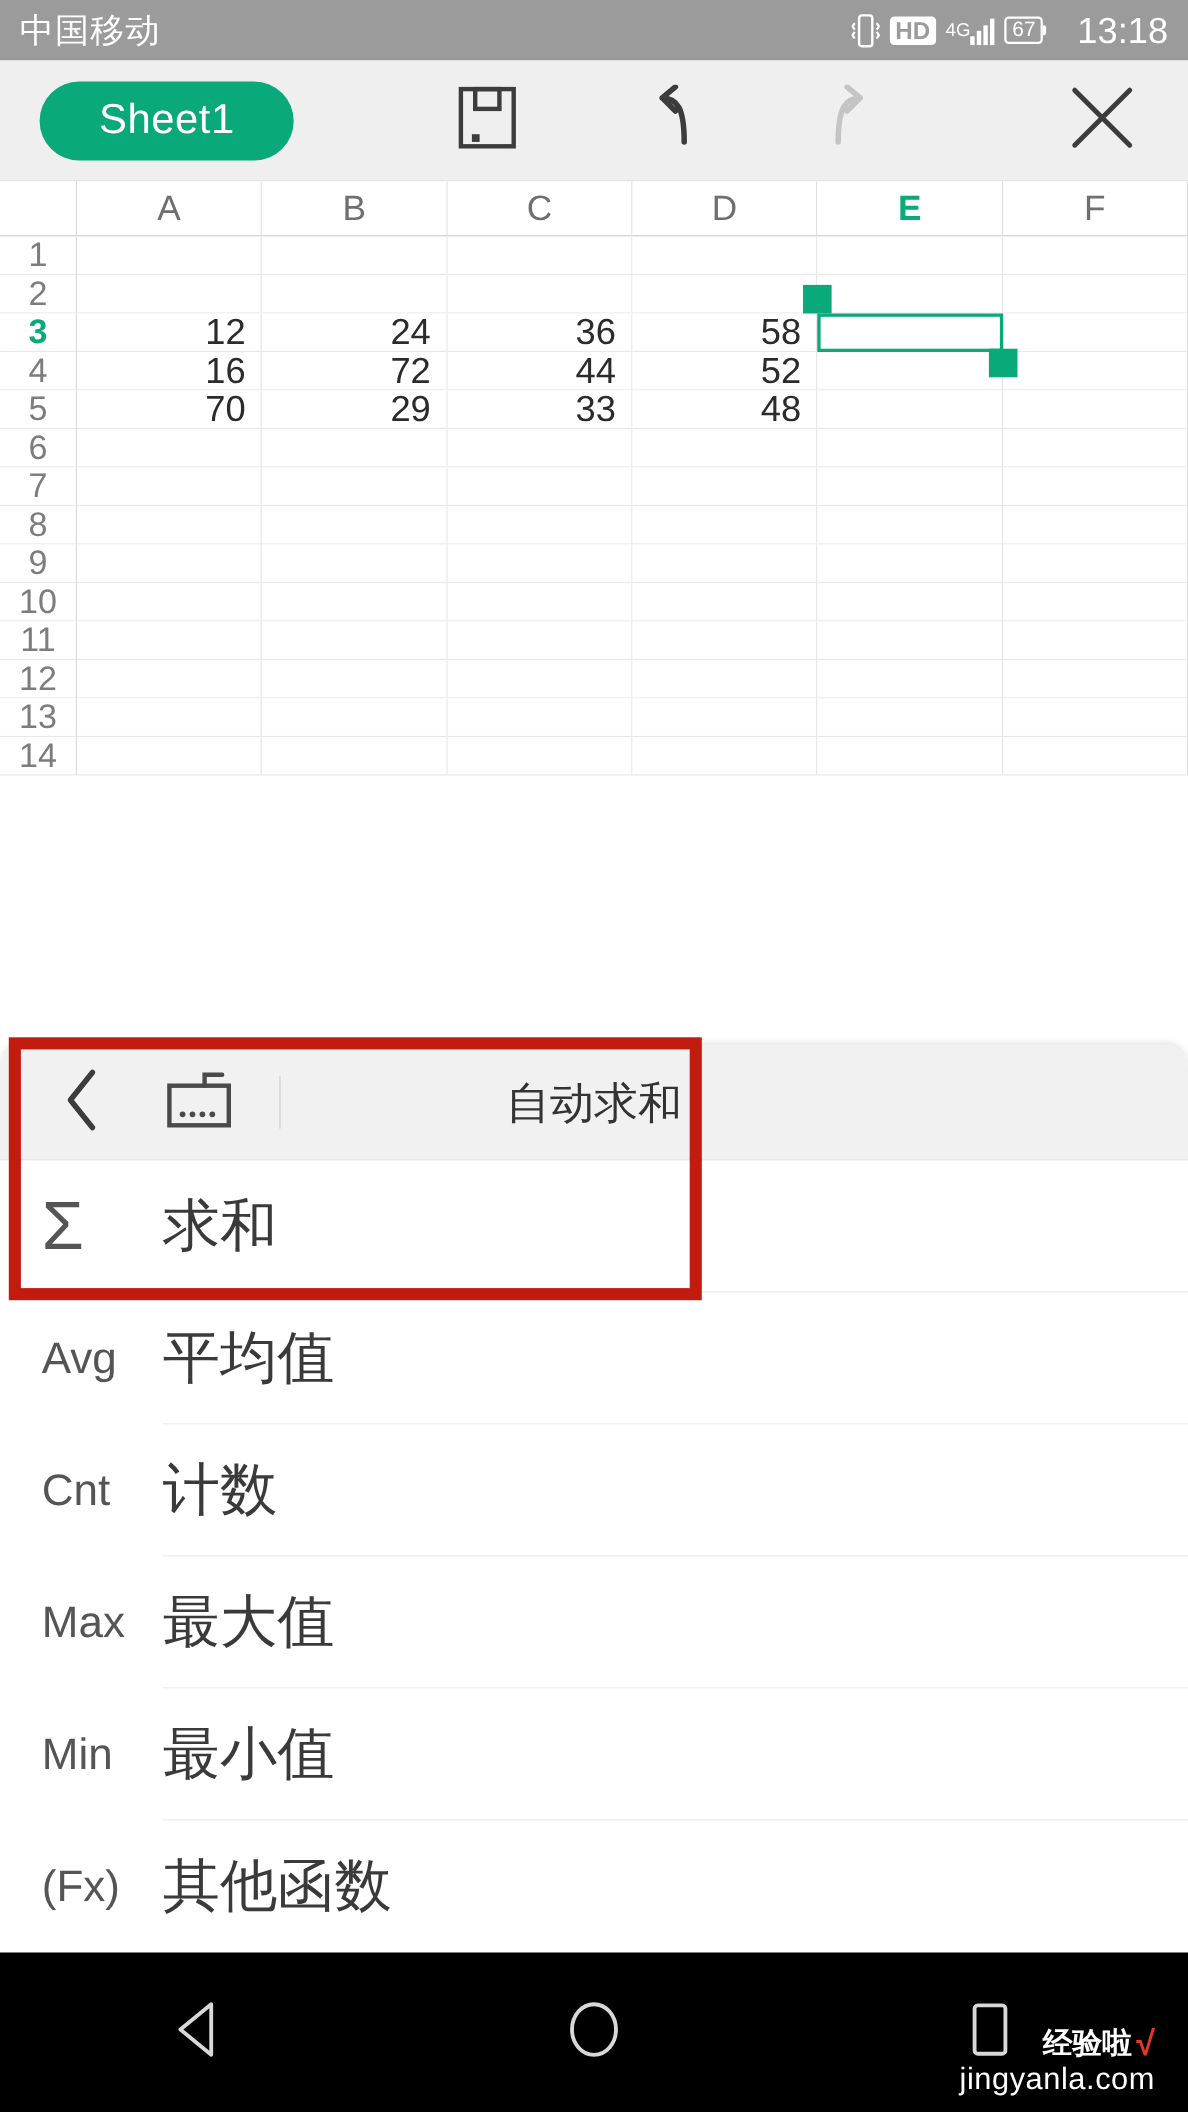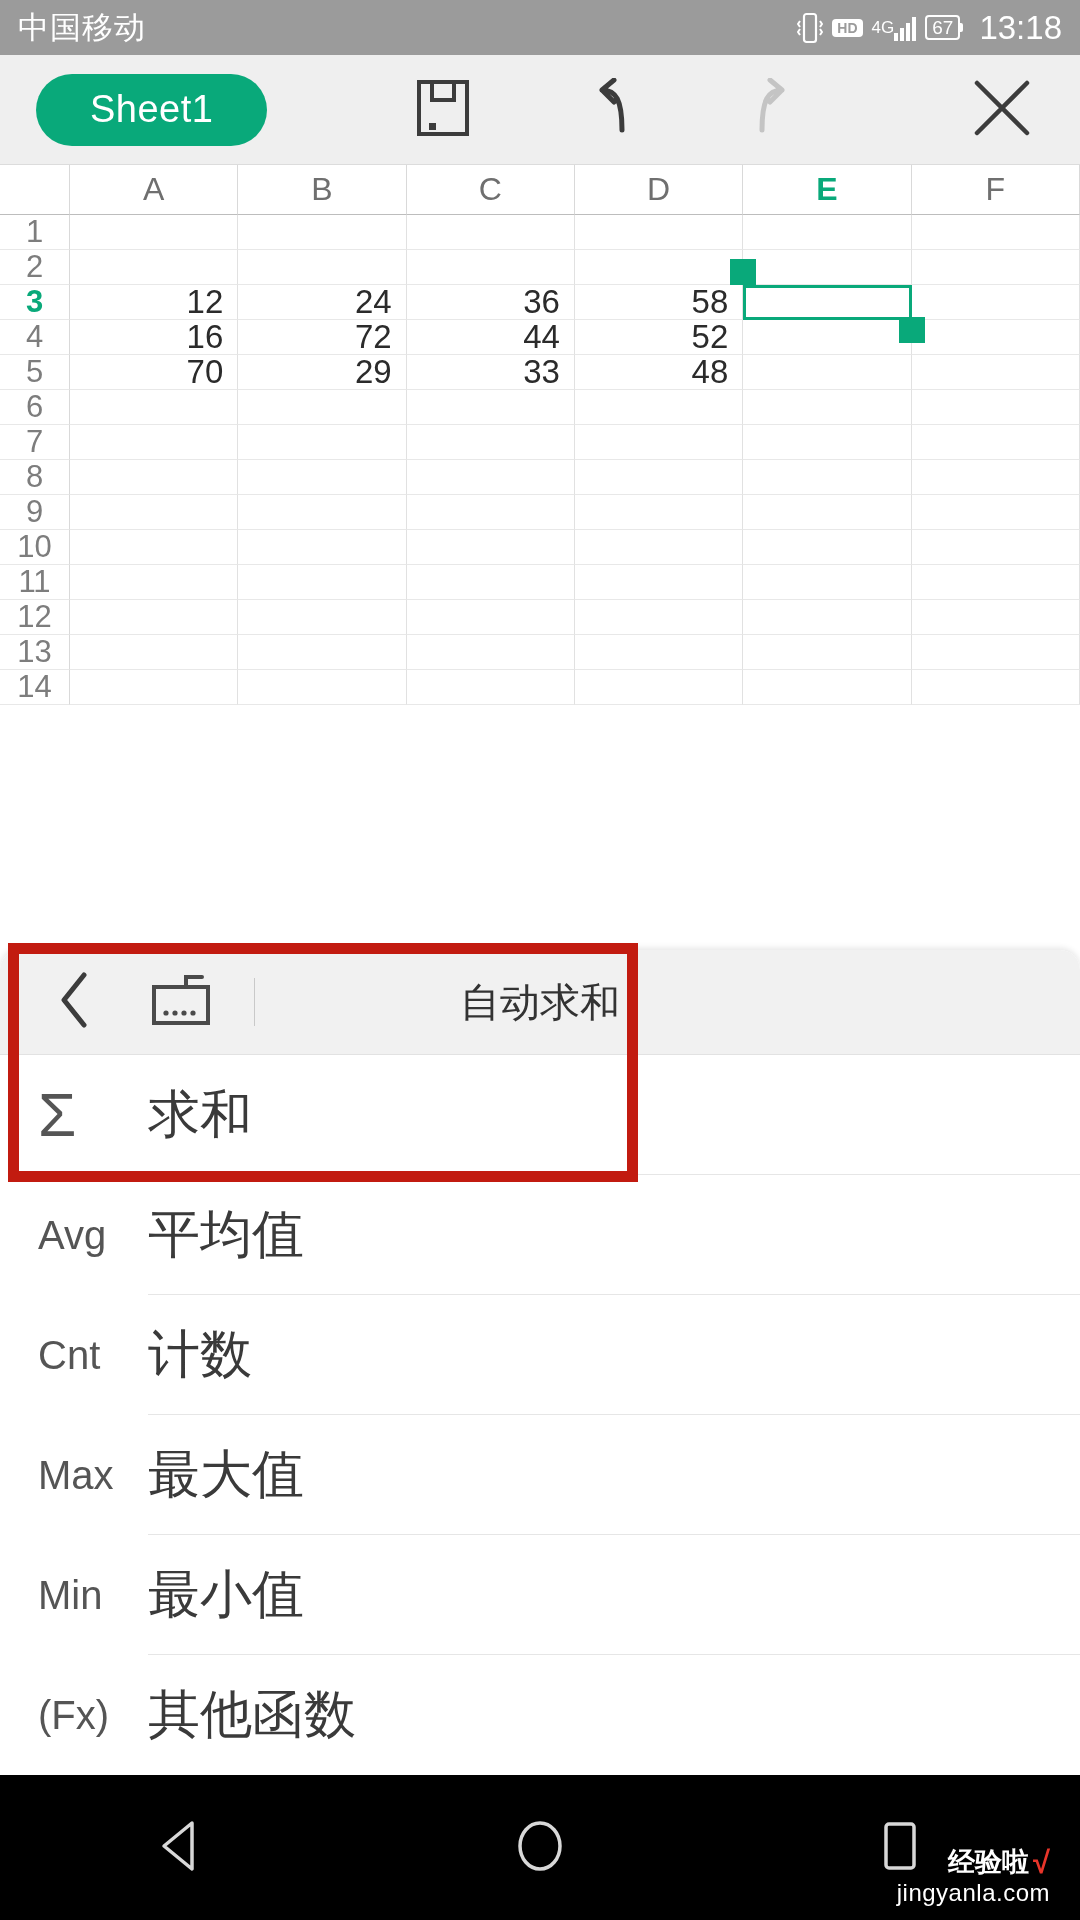--- a/index.html
+++ b/index.html
@@ -16,39 +16,39 @@
     display:flex; align-items:center; padding:0 18px;
     font-size:30px;
     gap:40px;
   }
   .statusbar .carrier{ letter-spacing:1px; font-size:31px; }
   .statusbar .sb-right{
     margin-left:auto; display:flex; align-items:center; gap:9px;
   }
   .sb-icon{ display:flex; align-items:center; }
   .sb-hd{
-    background:#ffffff; color:#9b9b9b; font-size:14px; font-weight:bold;
+    background:#ffffff; color:#9b9b9b; font-size:22px; font-weight:bold;
     border-radius:4px; padding:2px 5px; line-height:1;
   }
   .sb-4g{ font-size:17px; line-height:1; text-align:center; }
   .sb-bars{ display:flex; align-items:flex-end; gap:2px; height:26px; }
   .sb-bars i{ width:4px; background:#ffffff; display:block; }
   .sb-bars i:nth-child(1){ height:8px; }
   .sb-bars i:nth-child(2){ height:13px; }
   .sb-bars i:nth-child(3){ height:18px; }
   .sb-bars i:nth-child(4){ height:24px; }
   .sb-batt{
     border:2px solid #ffffff; border-radius:4px; padding:1px 5px;
     font-size:19px; line-height:1; position:relative;
   }
   .sb-batt::after{
     content:""; position:absolute; right:-5px; top:6px;
     width:3px; height:9px; background:#ffffff; border-radius:0 2px 2px 0;
   }
-  .sb-time{ font-size:33px; margin-left:10px; }
+  .sb-time{ font-size:33px; margin-left:22px; }
 
   
   .toolbar{
     height:110px; background:#efefef;
     display:flex; align-items:center; padding:0 36px;
     border-bottom:1px solid #dcdcdc;
     gap:48px;
   }
   .sheet-pill{
     background:#09a97a; color:#ffffff;
@@ -153,21 +153,21 @@
   
   .watermark{
     position:absolute; right:30px; bottom:14px; z-index:40;
     text-align:right; line-height:1.1;
   }
   .wm-top{
     font-size:27px; color:#ffffff; font-weight:bold;
     display:flex; align-items:center; gap:4px; justify-content:flex-end;
   }
   .wm-check{ color:#e8352a; font-size:31px; font-weight:bold; }
-  .wm-bot{ font-size:24px; color:#ffffff; letter-spacing:.5px; }
+  .wm-bot{ font-size:28px; color:#ffffff; letter-spacing:.5px; }
 </style>
 </head>
 <body>
 
 <div class="statusbar">
   <span class="carrier">中国移动</span>
   <span class="sb-right">
     <span class="sb-icon">
       <svg width="26" height="34" viewBox="0 0 26 34">
         <rect x="7" y="3" width="12" height="28" rx="2.5" fill="none" stroke="#fff" stroke-width="2.2"></rect>

